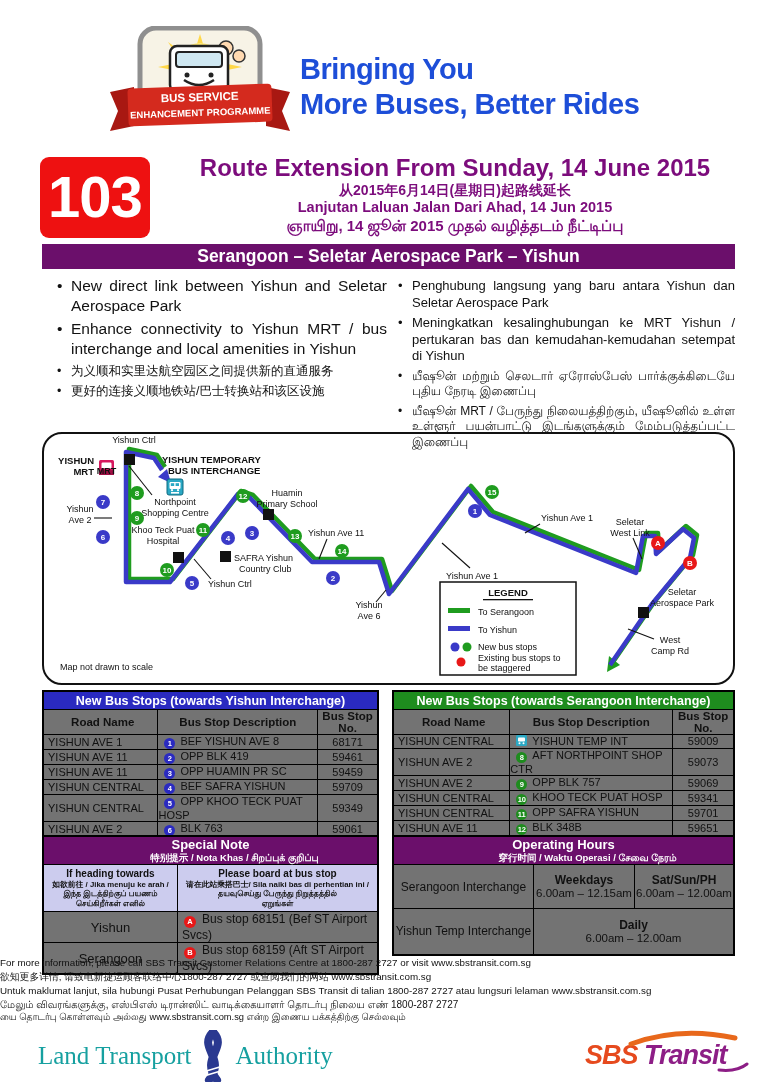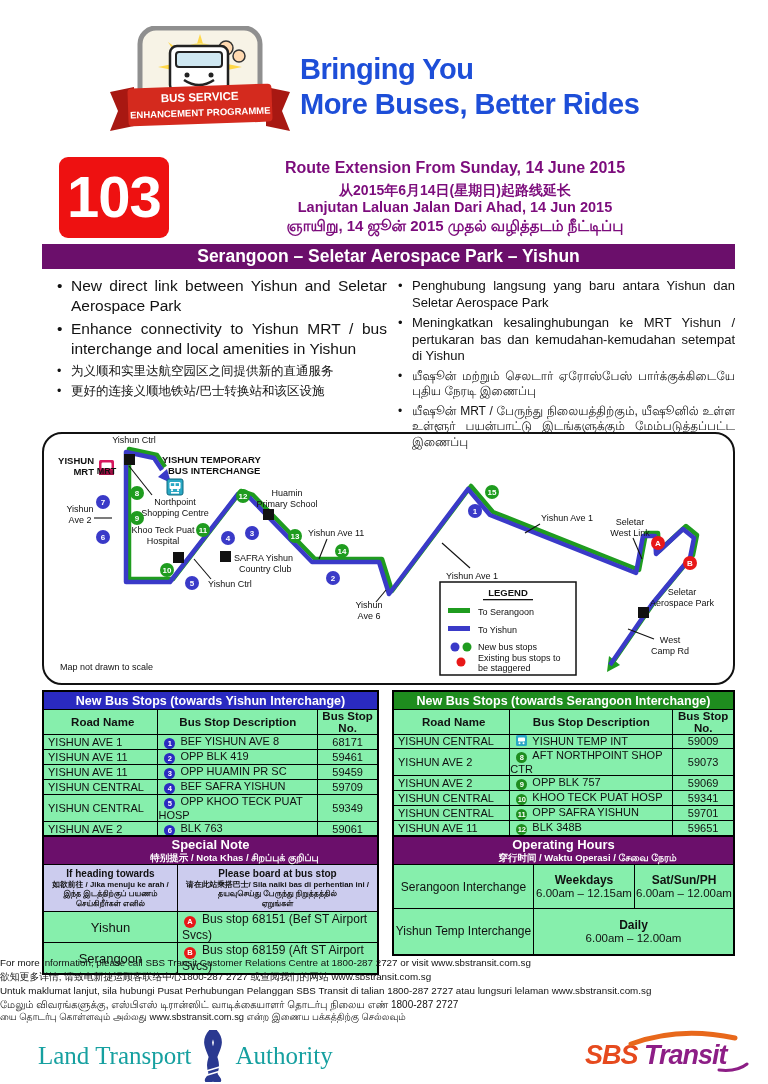--- a/index.html
+++ b/index.html
@@ -5,24 +5,24 @@
   html,body{margin:0;padding:0;background:#e8e8e8;}
   .page{position:relative;width:768px;height:1084px;background:#fff;margin:0 auto;
         font-family:"Liberation Sans",sans-serif;color:#111;overflow:hidden;}
   .abs{position:absolute;}
 
   
   .tagline{left:300px;top:52px;font-size:29px;font-weight:bold;line-height:35px;color:#1d4ed8;letter-spacing:-0.5px;}
   .badge{left:108px;top:26px;width:184px;height:118px;}
 
   
-  .svc-box{left:59px;top:157px;width:110px;height:81px;background:#ee1111;border-radius:9px;
+  .svc-box{left:40px;top:157px;width:110px;height:81px;background:#ee1111;border-radius:9px;
            color:#fff;font-size:58px;font-weight:bold;text-align:center;line-height:79px;letter-spacing:-1px;}
   .titles{left:175px;top:155px;width:560px;text-align:center;color:#7c0c7c;}
-  .titles .l1{font-size:16px;font-weight:bold;line-height:26px;}
+  .titles .l1{font-size:24px;font-weight:bold;line-height:26px;}
   .titles .l2{font-size:14px;font-weight:bold;line-height:18px;}
   .titles .l3{font-size:14.5px;font-weight:bold;line-height:17px;}
   .titles .l4{font-size:15px;font-weight:bold;line-height:19px;}
   .banner{left:42px;top:244px;width:693px;height:25px;background:#6b0f6b;color:#fff;
           font-size:17.5px;font-weight:bold;text-align:center;line-height:25px;}
 
   
   .col-l{left:55px;top:276px;width:332px;}
   .col-r{left:396px;top:278px;width:339px;}
   .bullet{position:relative;padding-left:16px;text-align:justify;}
@@ -38,21 +38,21 @@
   .mapbox svg{position:absolute;left:-2px;top:-2px;}
   .map text{font-size:9px;fill:#111;}
   .map text.mb{font-weight:bold;font-size:9.5px;}
   .map text.sn{font-size:8px;font-weight:bold;fill:#fff;}
   .map .route{fill:none;stroke-width:4.5;stroke-linejoin:round;}
   .map .ptr{stroke:#111;stroke-width:1.1;}
   .map .lmk{fill:#111;}
 
   
   table{border-collapse:collapse;}
-  .bst{position:absolute;background:#86efac;border:2px solid #000;}
+  .bst{position:absolute;background:#737373;border:2px solid #000;}
   .bst th,.bst td{border:1px solid #000;padding:0;}
   .bst .ttl{color:#fff;font-size:12.5px;font-weight:bold;text-align:center;height:17px;}
   .ttl-blue{background:#2a2ac0;}
   .ttl-green{background:#1e8c1e;}
   .bst .ch{font-size:11.5px;font-weight:bold;text-align:center;height:14px;}
   .t1{left:42px;top:690px;width:337px;font-size:11px;}
   .t2{left:392px;top:690px;width:343px;font-size:11px;}
   .t1 td{height:13.5px;}
   .t2 td{height:12.5px;}
   .c-road{width:112px;padding-left:4px!important;}

